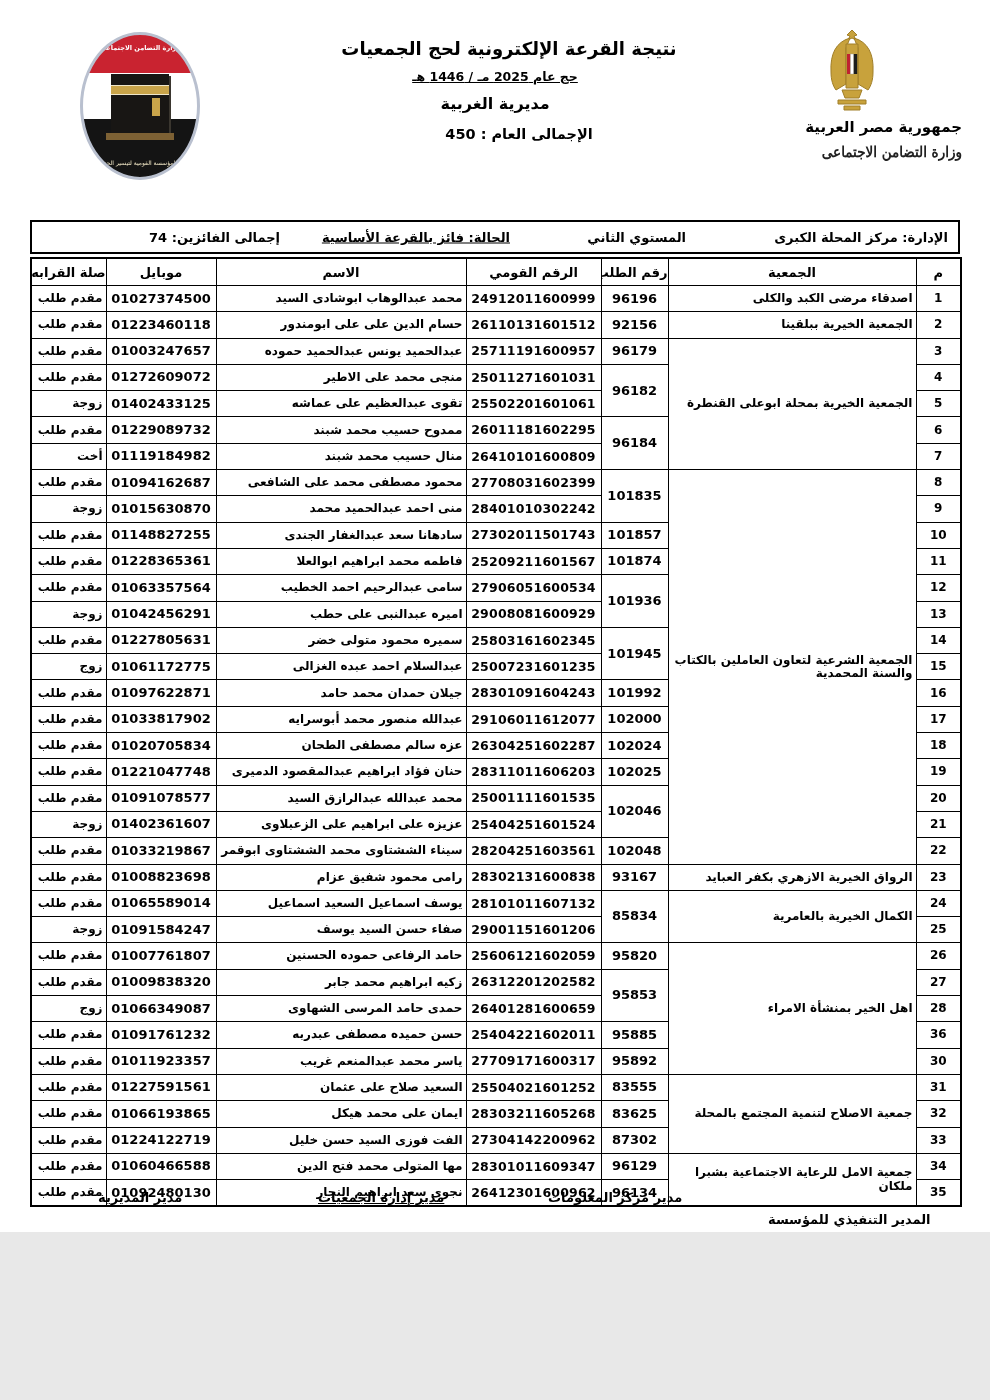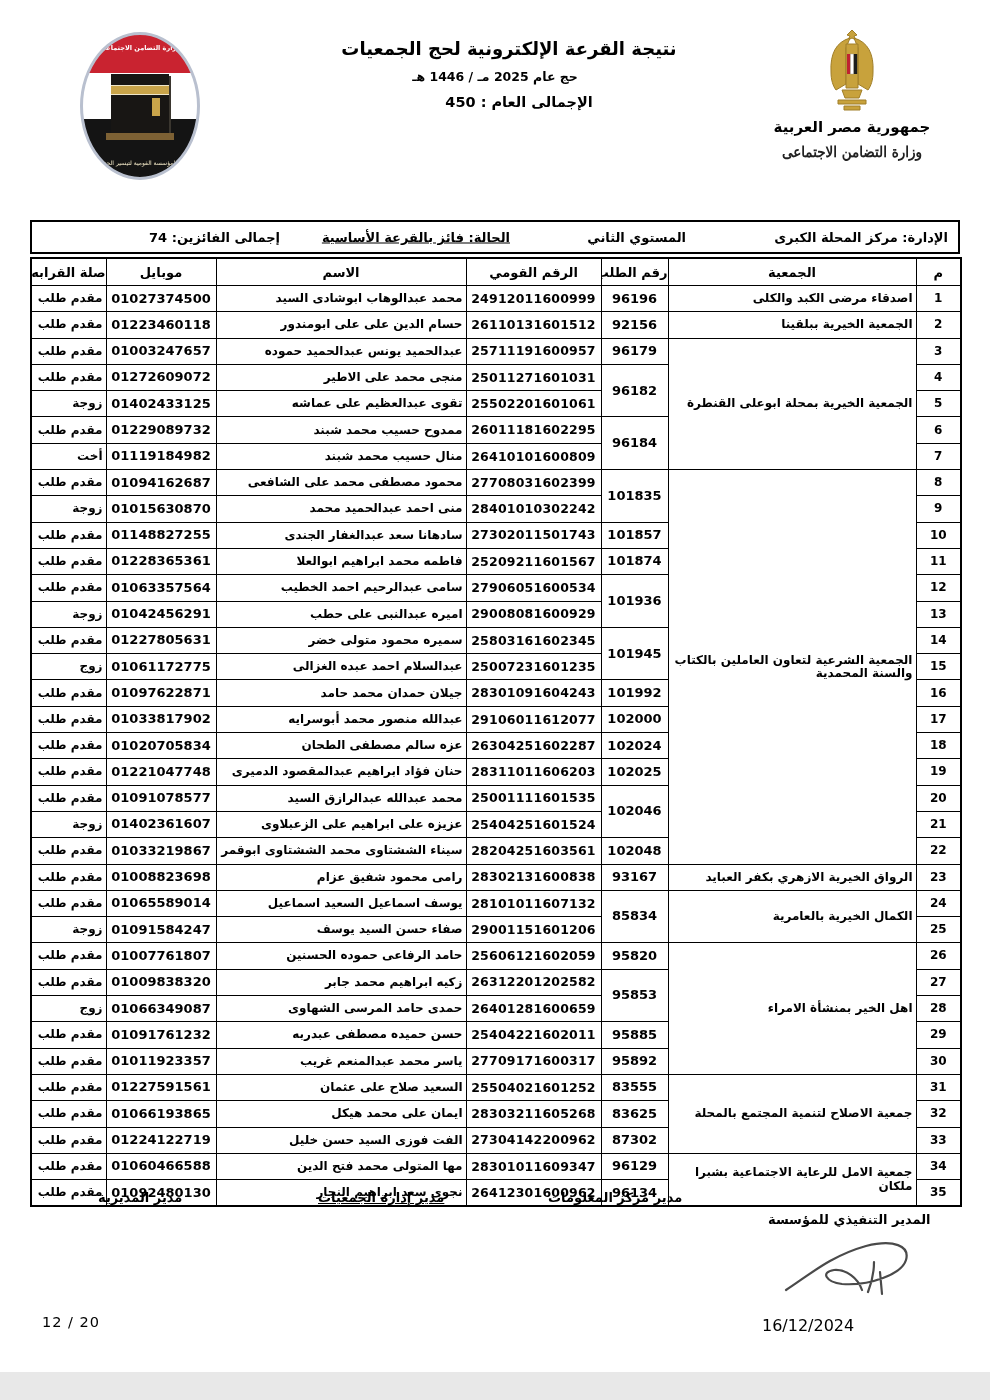--- a/index.html
+++ b/index.html
@@ -1,30 +1,30 @@
 <!DOCTYPE html>
 <html lang="ar" dir="rtl"><head>
 <meta charset="utf-8">
 <style>
   html,body { margin:0; padding:0; background:#e8e8e8; }
   .page {
-    position:relative; width:990px; height:1372px; margin:0 auto;
+    position:relative; width:990px; height:1232px; margin:0 auto;
     background:#ffffff; direction:rtl;
     font-family:"DejaVu Sans", sans-serif; color:#000;
     overflow:hidden;
   }
 
   
   .title-block { position:absolute; top:38px; left:0; right:0; text-align:center; }
   .title-line1 { font-size:18px; font-weight:bold; margin:0 4px 10px 0;padding-left:32px; }
-  .title-line2 { font-size:12.5px; font-weight:bold; margin:0 0 10px 0; }
+  .title-line2 { font-size:12.5px; font-weight:bold; margin:0 0 10px 0;text-decoration:underline; }
   .title-line3 { font-size:16px; font-weight:bold; margin:0 0 13px 0; }
   .title-line4 { font-size:14.5px; font-weight:bold; margin:0;padding-left:48px; }
 
-  .ministry-block { position:absolute; top:28px; left:742px; width:220px; text-align:center; }
+  .ministry-block { position:absolute; top:28px; left:742px; width:220px; text-align:right; }
   .eagle-svg { display:block; margin:0 auto; }
   .republic-text { display:block; font-size:15px; font-weight:bold; margin-top:4px; letter-spacing:0.5px; }
   .ministry-text { display:block; font-family:"DejaVu Serif", serif; font-size:13.5px; font-weight:bold; margin-top:8px; color:#222; transform:scaleY(1.1); }
 
   .kaaba-logo { position:absolute; top:32px; left:80px; width:120px; height:146px; }
   .kaaba-oval {
     position:relative; width:114px; height:142px; border-radius:50%;
     border:3px solid #b9c0cf; overflow:hidden;
     background:linear-gradient(180deg,#c92330 0%,#c92330 27%,#ffffff 27%,#ffffff 59%,#141414 59%,#141414 100%);
   }
@@ -86,20 +86,21 @@
         <div class="kaaba-door"></div>
         <div class="kaaba-base"></div>
       </div>
       <div class="oval-bottom-text">المؤسسة القومية لتيسير الحج</div>
     </div>
   </div>
 
   <div class="title-block">
     <div class="title-line1">نتيجة القرعة الإلكترونية لحج الجمعيات</div>
     <div class="title-line2">حج عام 2025 مـ / 1446 هـ</div>
+    <div class="title-line3">مديرية الغربية</div>
     <div class="title-line4">الإجمالى العام : 450</div>
   </div>
 
   <div class="ministry-block">
     <svg class="eagle-svg" width="64" height="86" viewBox="0 0 64 86">
       <g stroke="#a07e28" stroke-width="1" fill="#c8a23c">
         <path d="M32 2 l5 5 -3 1 2 4 -4 -2 -4 2 2 -4 -3 -1 z"></path>
         <path d="M30 10 C16 14 10 26 11 44 C11 52 13 58 16 62 L26 56 L26 20 Z"></path>
         <path d="M34 10 C48 14 54 26 53 44 C53 52 51 58 48 62 L38 56 L38 20 Z"></path>
         <path d="M26 16 h12 v44 h-12 z"></path>
@@ -363,21 +364,21 @@
           <td class="c-rel">مقدم طلب</td>
         </tr>
         <tr>
           <td class="c-n">28</td>
           <td class="c-nid">26401281600659</td>
           <td class="c-name">حمدى حامد المرسى الشهاوى</td>
           <td class="c-mob">01066349087</td>
           <td class="c-rel">زوج</td>
         </tr>
         <tr>
-          <td class="c-n">29</td>
+          <td class="c-n">36</td>
           <td class="c-req">95885</td>
           <td class="c-nid">25404221602011</td>
           <td class="c-name">حسن حميده مصطفى عبدربه</td>
           <td class="c-mob">01091761232</td>
           <td class="c-rel">مقدم طلب</td>
         </tr>
         <tr>
           <td class="c-n">30</td>
           <td class="c-req">95892</td>
           <td class="c-nid">27709171600317</td>

